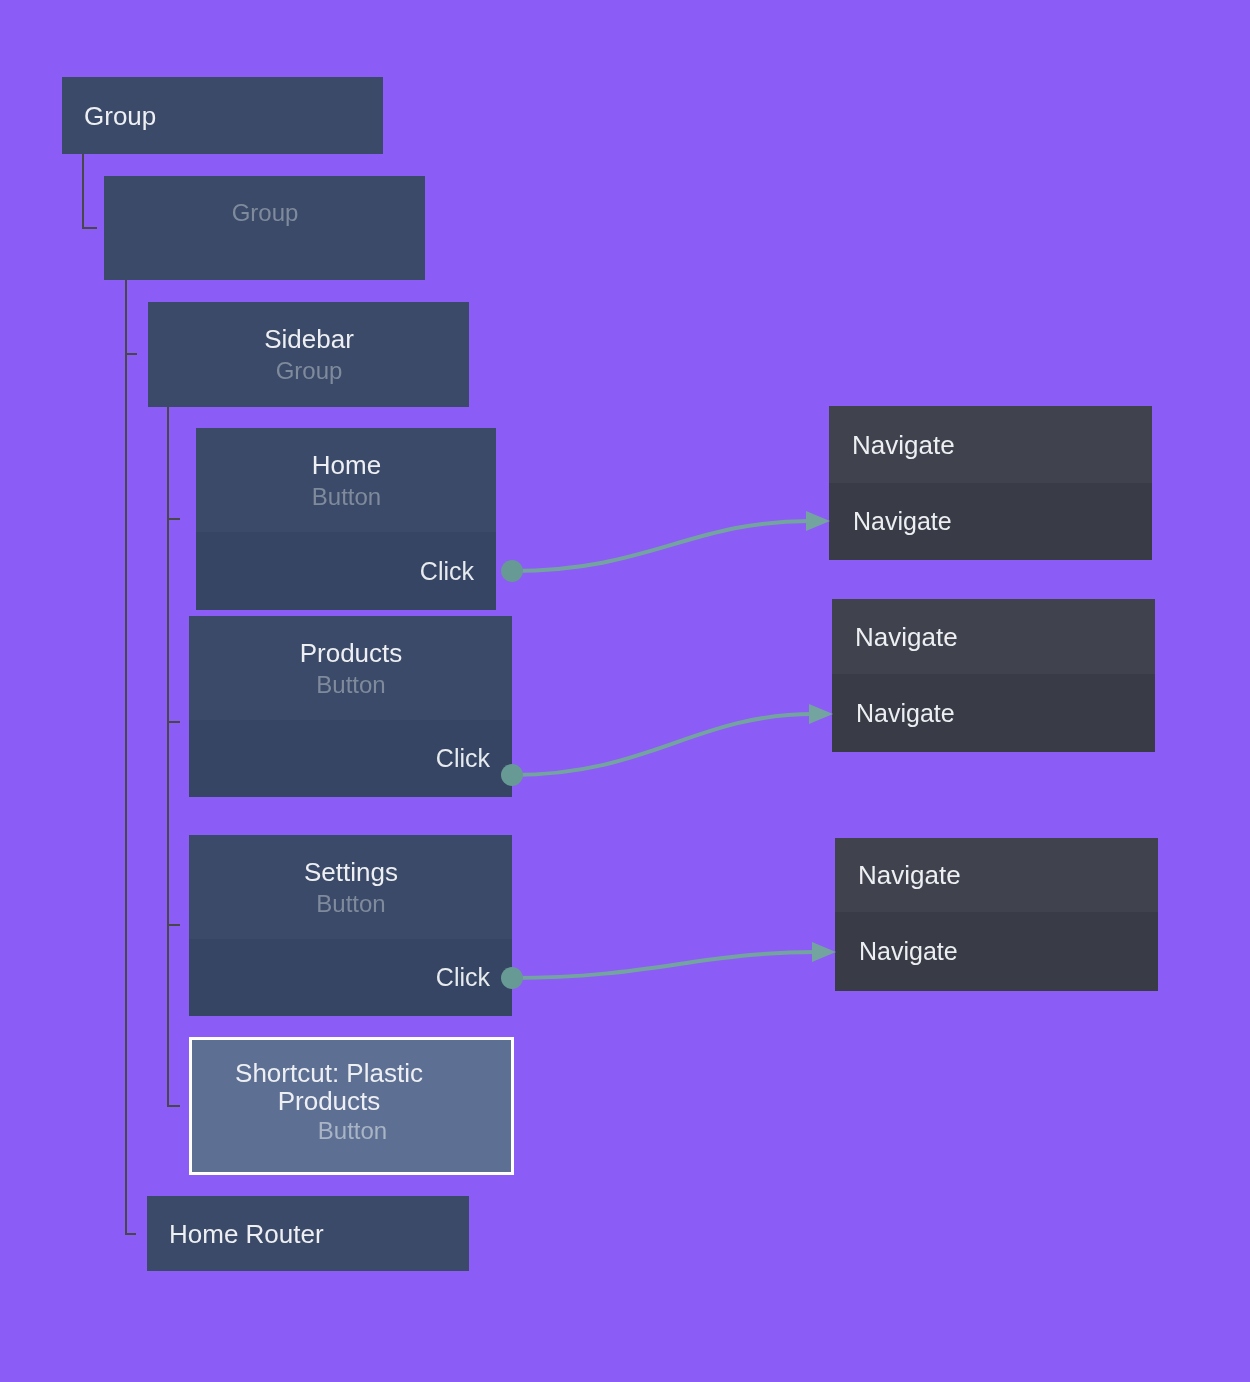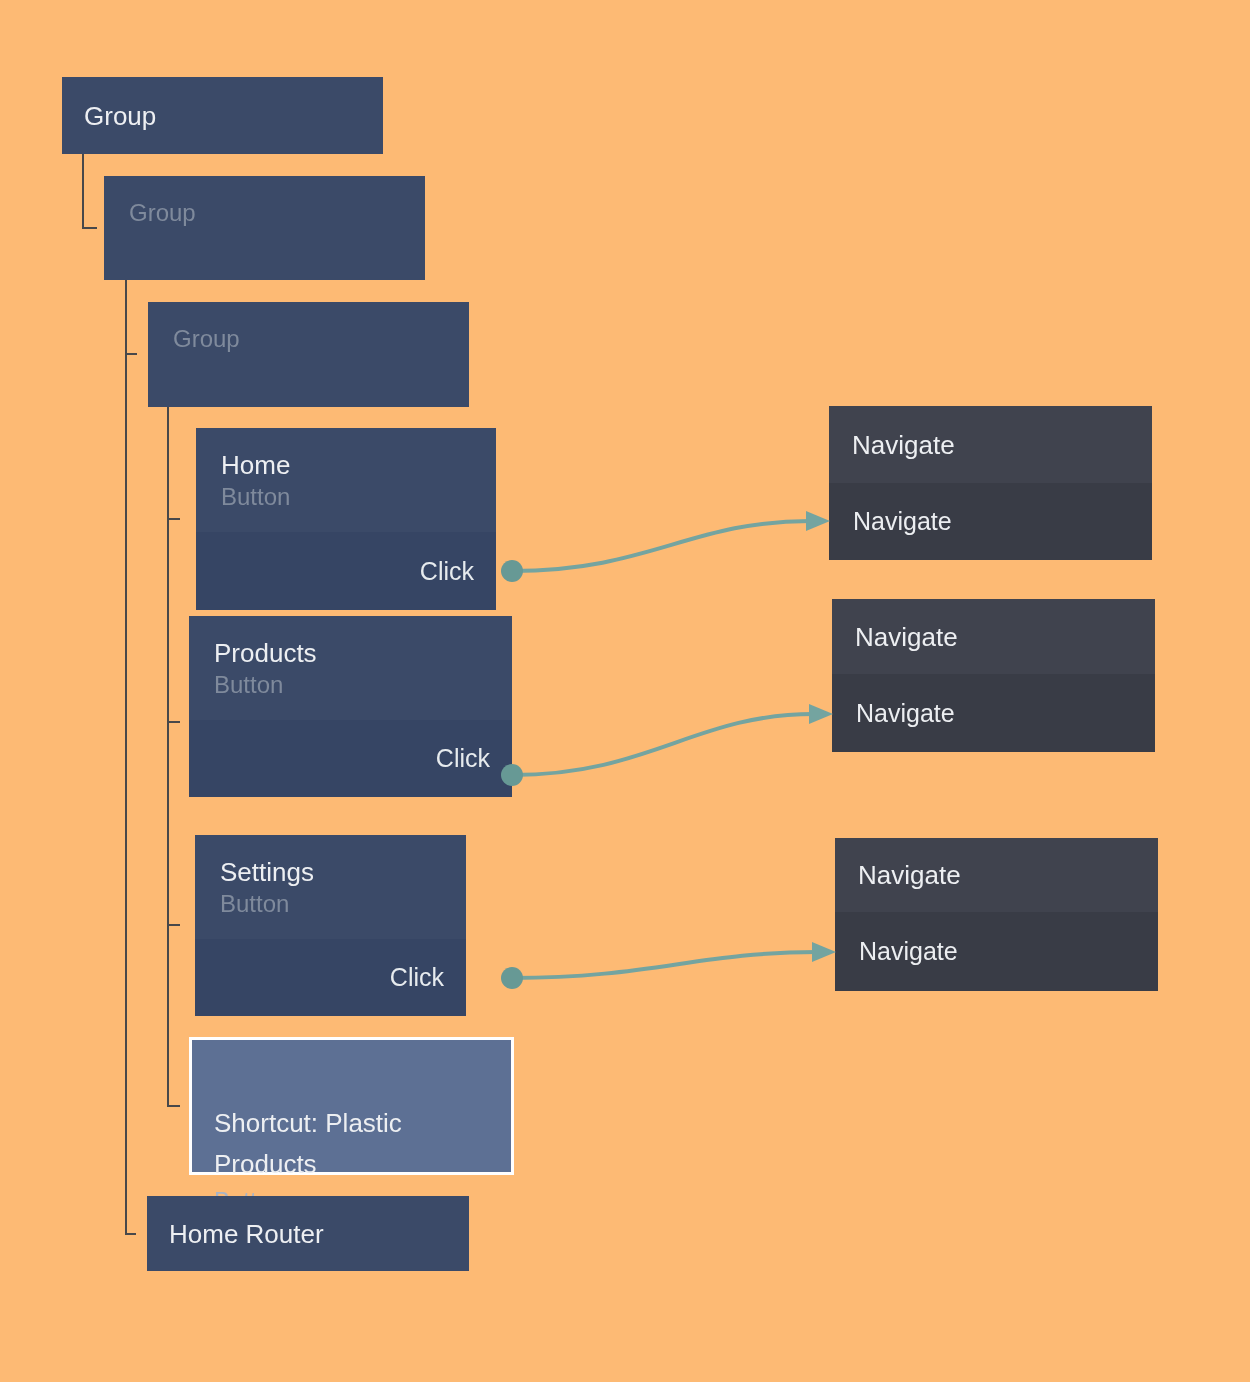--- a/index.html
+++ b/index.html
@@ -1,22 +1,23 @@
 <!DOCTYPE html>
 <html><head>
 <meta charset="utf-8">
 <style>
   html, body { margin: 0; padding: 0; background: #202021; }
   #canvas {
     position: relative;
     width: 1250px;
     height: 1382px;
-    background: #fdba74;
+    background: #8b5cf6;
     font-family: "Liberation Sans", "DejaVu Sans", sans-serif;
     overflow: hidden;
+    text-align: center;
   }
   .node {
     position: absolute;
     box-sizing: border-box;
     color: #edeff2;
   }
   .node-blue { background: #3b4a68; }
   .node-title {
     font-size: 26px;
     line-height: 32px;
@@ -64,21 +65,21 @@
     align-items: center;
     padding-left: 24px;
   }
   .action-input-label { font-size: 25px; color: #eceef1; }
   .selected-node {
     background: #5d7094;
     border: 3px solid #ffffff;
     padding: 19px 20px 0 22px;
   }
   .selected-node .node-sub { color: #a9b4c5; }
-  .selected-node .node-title { line-height: 41px; margin-top: 44px; }
+  .selected-node .node-title { line-height: 28px; }
   #wire-overlay {
     position: absolute;
     left: 0; top: 0;
     width: 1250px;
     height: 1382px;
     pointer-events: none;
     z-index: 5;
   }
   #wire-overlay .port { pointer-events: auto; }
 </style>
@@ -89,20 +90,21 @@
 
   <div class="node node-blue solo" style="left:62px; top:77px; width:321px; height:77px;">
     <div class="node-title">Group</div>
   </div>
 
   <div class="node head" style="left:104px; top:176px; width:321px; height:104px;">
     <div class="node-sub">Group</div>
   </div>
 
   <div class="node head" style="left:148px; top:302px; width:321px; height:105px;">
+    <div class="node-title">Sidebar</div>
     <div class="node-sub">Group</div>
   </div>
 
   <div class="node" style="left:196px; top:428px; width:300px; height:182px;">
     <div class="head" style="height:104px;">
       <div class="node-title">Home</div>
       <div class="node-sub">Button</div>
     </div>
     <div class="event-row" style="height:78px;">
       <div class="event-label">Click</div>
@@ -112,21 +114,21 @@
   <div class="node" style="left:189px; top:616px; width:323px; height:181px;">
     <div class="head" style="height:104px;">
       <div class="node-title">Products</div>
       <div class="node-sub">Button</div>
     </div>
     <div class="event-row" style="height:77px;">
       <div class="event-label">Click</div>
     </div>
   </div>
 
-  <div class="node" style="left:195px; top:835px; width:271px; height:181px;">
+  <div class="node" style="left:189px; top:835px; width:323px; height:181px;">
     <div class="head" style="height:104px;">
       <div class="node-title">Settings</div>
       <div class="node-sub">Button</div>
     </div>
     <div class="event-row" style="height:77px;">
       <div class="event-label">Click</div>
     </div>
   </div>
 
   <div class="node selected-node" style="left:189px; top:1037px; width:325px; height:138px;">

